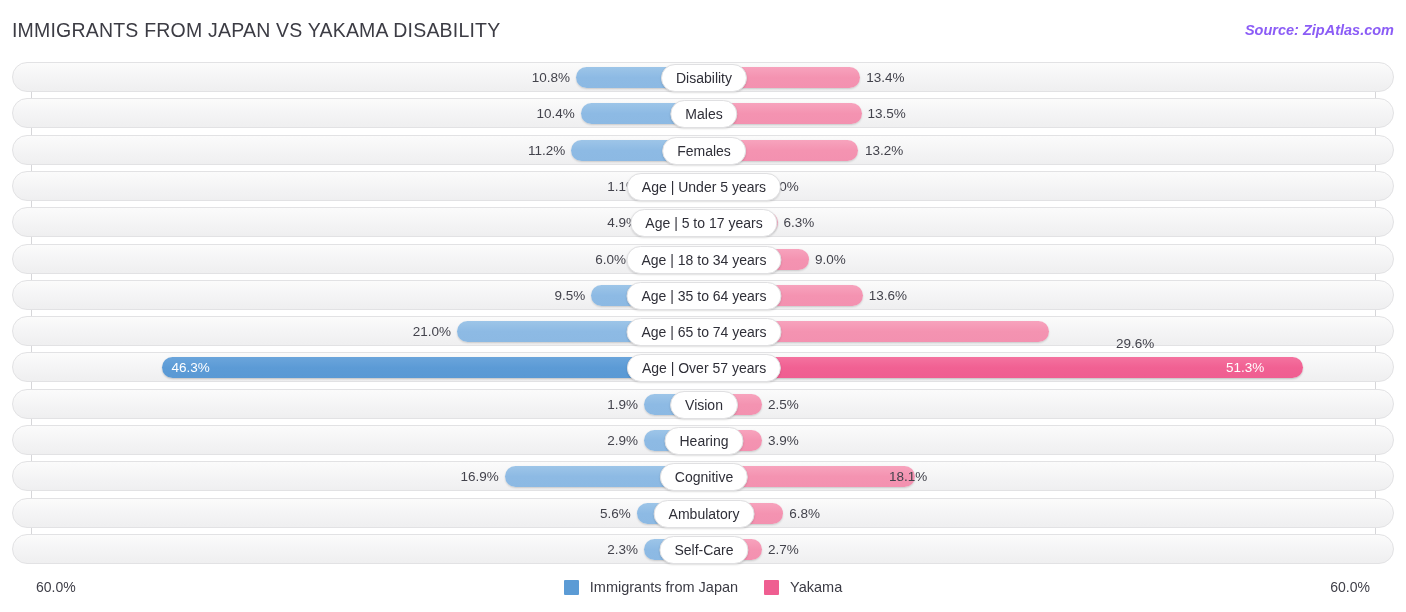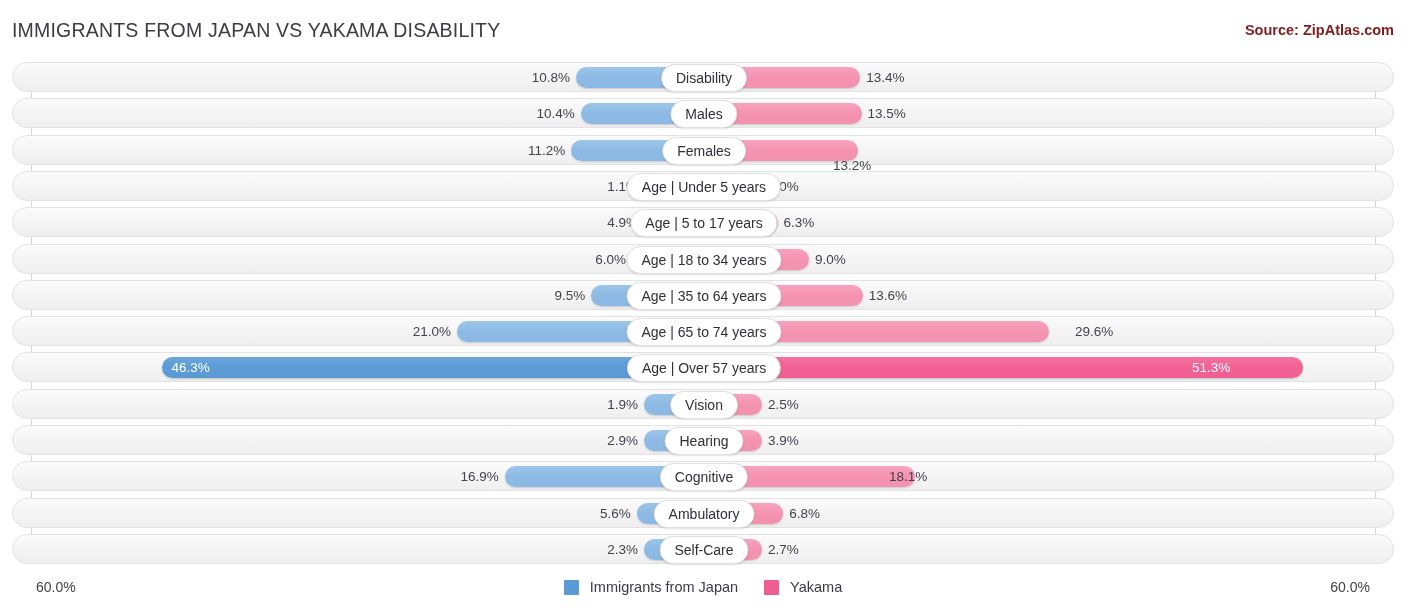--- a/index.html
+++ b/index.html
@@ -29,22 +29,23 @@
     font-size: 19.5px;
     letter-spacing: 0.2px;
     color: #3c3c44;
     white-space: nowrap;
   }
   #source-label {
     position: absolute;
     right: 12px;
     top: 22px;
     font-size: 14.5px;
+    font-style: italic;
     font-weight: bold;
-    color: #7f1d1d;
+    color: #8b5cf6;
     white-space: nowrap;
   }
 
   
   #plot {
     position: absolute;
     left: 0;
     top: 62px;
     width: 1406px;
     height: 508px;
@@ -180,21 +181,21 @@
         <div class="bar bar-left c-normal" style="width: 121.333px;"></div>
         <div class="bar bar-right c-normal" style="width: 157.5px;"></div>
         <div class="val val-left" style="right: 818.333px;">10.4%</div>
         <div class="val val-right" style="left: 854.5px;">13.5%</div>
         <div class="center-pill">Males</div>
       </div>
       <div class="row" style="top: 72.6px;">
         <div class="bar bar-left c-normal" style="width: 130.667px;"></div>
         <div class="bar bar-right c-normal" style="width: 154px;"></div>
         <div class="val val-left" style="right: 827.667px;">11.2%</div>
-        <div class="val val-right" style="left: 820px; margin-top: 15px;">13.2%</div>
+        <div class="val val-right" style="left: 852px;">13.2%</div>
         <div class="center-pill">Females</div>
       </div>
       <div class="row" style="top: 108.9px;">
         <div class="bar bar-left c-normal" style="width: 58px;"></div>
         <div class="bar bar-right c-normal" style="width: 58px;"></div>
         <div class="val val-left" style="right: 755px;">1.1%</div>
         <div class="val val-right" style="left: 755px;">1.0%</div>
         <div class="center-pill">Age | Under 5 years</div>
       </div>
       <div class="row" style="top: 145.2px;">
@@ -215,28 +216,28 @@
         <div class="bar bar-left c-normal" style="width: 110.833px;"></div>
         <div class="bar bar-right c-normal" style="width: 158.667px;"></div>
         <div class="val val-left" style="right: 807.833px;">9.5%</div>
         <div class="val val-right" style="left: 855.667px;">13.6%</div>
         <div class="center-pill">Age | 35 to 64 years</div>
       </div>
       <div class="row" style="top: 254.1px;">
         <div class="bar bar-left c-normal" style="width: 245px;"></div>
         <div class="bar bar-right c-normal" style="width: 345.333px;"></div>
         <div class="val val-left" style="right: 942px;">21.0%</div>
-        <div class="val val-right" style="left: 1062px;">29.6%</div>
+        <div class="val val-right" style="left: 1103px; margin-top: 12px;">29.6%</div>
         <div class="center-pill">Age | 65 to 74 years</div>
       </div>
       <div class="row" style="top: 290.4px;">
         <div class="bar bar-left c-max" style="width: 540.167px;"></div>
         <div class="bar bar-right c-max" style="width: 598.5px;"></div>
         <div class="val val-left inside" style="right: 1183.17px;">46.3%</div>
-        <div class="val val-right inside" style="left: 1179px; text-align: center;">51.3%</div>
+        <div class="val val-right inside" style="left: 1213px; text-align: center;">51.3%</div>
         <div class="center-pill">Age | Over 57 years</div>
       </div>
       <div class="row" style="top: 326.7px;">
         <div class="bar bar-left c-normal" style="width: 58px;"></div>
         <div class="bar bar-right c-normal" style="width: 58px;"></div>
         <div class="val val-left" style="right: 755px;">1.9%</div>
         <div class="val val-right" style="left: 755px;">2.5%</div>
         <div class="center-pill">Vision</div>
       </div>
       <div class="row" style="top: 363px;">

